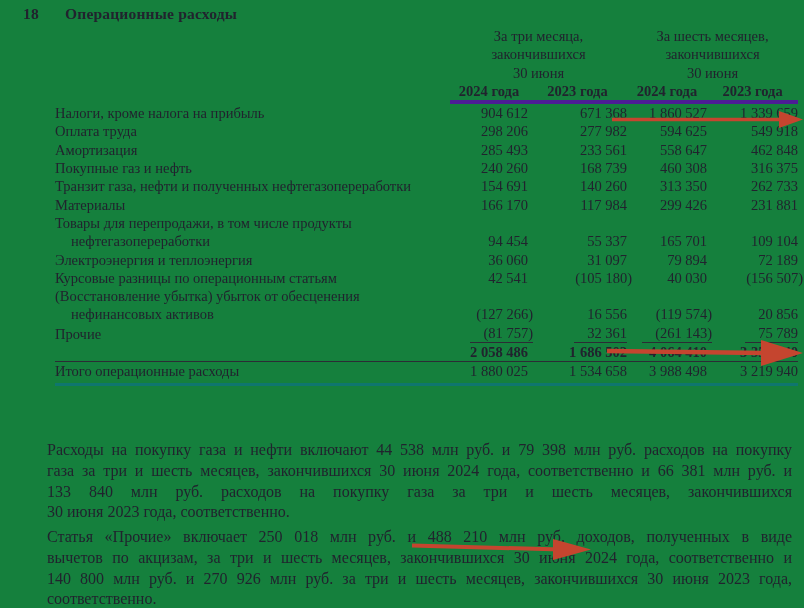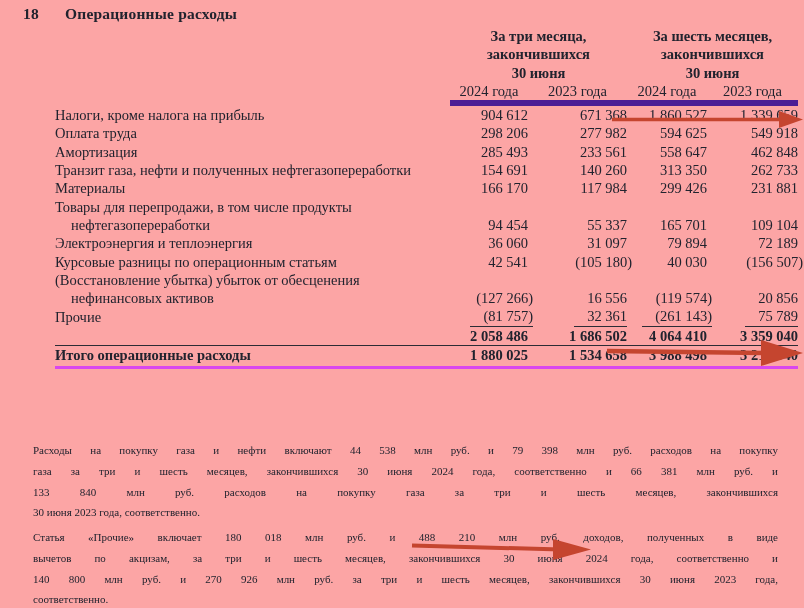--- a/index.html
+++ b/index.html
@@ -1,40 +1,40 @@
 <!DOCTYPE html>
 <html><head>
 <meta charset="utf-8">
 <style>
   html,body{margin:0;padding:0;background:#e8e8e8}
   #page{
-    position:relative;width:804px;height:608px;background:#fca5a5;
+    position:relative;width:804px;height:608px;background:#15803d;
     font-family:"Liberation Serif","DejaVu Serif",serif;color:#21232e;
     overflow:hidden;
   }
   
   .heading{position:absolute;left:23px;top:5px;font-weight:bold;font-size:15.5px;letter-spacing:.2px}
   .heading .num{display:inline-block;width:42px}
   
   table.fin{position:absolute;left:55px;top:27px;border-collapse:collapse;table-layout:fixed;width:743px}
   table.fin td{padding:0;vertical-align:bottom;font-size:14.5px;line-height:18.3px}
-  .ghead{text-align:center;font-weight:bold;line-height:17.4px;padding-right:40px;white-space:nowrap}
-  .yh{text-align:center;font-weight:normal;padding-right:15px;border-bottom:6px solid #4c1d95;
+  .ghead{text-align:center;font-weight:normal;line-height:17.4px;padding-right:40px;white-space:nowrap}
+  .yh{text-align:center;font-weight:bold;padding-right:15px;border-bottom:4px solid #4c1d95;
       padding-bottom:1px;padding-top:3px;white-space:nowrap}
   .lblh{border-bottom:none}
   td.lbl{padding-left:10px}
   td.lbl div{white-space:nowrap}
   td.lbl div.cont{margin-left:16px}
   td.val{text-align:right;white-space:nowrap}
   td.val span{display:inline-block}
   td.val span.u{padding-left:13px;border-bottom:1.5px solid #2b2c35}
   tr.bold-row td{font-weight:bold}
-  tr.total-row td{font-weight:bold;border-top:1.5px solid #2b2c35;border-bottom:3px solid #d946ef;padding-bottom:2px}
+  tr.total-row td{font-weight:normal;border-top:1.5px solid #2b2c35;border-bottom:3px solid #0f766e;padding-bottom:2px}
   
-  .para{position:absolute;left:33px;width:745px;font-size:11px;line-height:20.8px;color:#21232e}
+  .para{position:absolute;left:47px;width:745px;font-size:16px;line-height:20.8px;color:#21232e}
   #para-0{top:440px}
   #para-1{top:527px}
   .para .jline{text-align:justify;text-align-last:justify}
   .para .lline{text-align:left}
   .annot{position:absolute;pointer-events:none}
 </style>
 </head>
 <body>
 
 <div id="page">
@@ -96,20 +96,29 @@
           <td class="lbl">
             <div>Амортизация</div>
           </td>
           <td class="val"><span>285 493</span></td>
           <td class="val"><span>233 561</span></td>
           <td class="val"><span>558 647</span></td>
           <td class="val"><span>462 848</span></td>
         </tr>
         <tr>
           <td class="lbl">
+            <div>Покупные газ и нефть</div>
+          </td>
+          <td class="val"><span>240 260</span></td>
+          <td class="val"><span>168 739</span></td>
+          <td class="val"><span>460 308</span></td>
+          <td class="val"><span>316 375</span></td>
+        </tr>
+        <tr>
+          <td class="lbl">
             <div>Транзит газа, нефти и полученных нефтегазопереработки</div>
           </td>
           <td class="val"><span>154 691</span></td>
           <td class="val"><span>140 260</span></td>
           <td class="val"><span>313 350</span></td>
           <td class="val"><span>262 733</span></td>
         </tr>
         <tr>
           <td class="lbl">
             <div>Материалы</div>
@@ -187,21 +196,21 @@
       </tbody>
   </table>
 
   <div class="para" id="para-0">
       <div class="jline">Расходы на покупку газа и нефти включают 44 538 млн руб. и 79 398 млн руб. расходов на покупку</div>
       <div class="jline">газа за три и шесть месяцев, закончившихся 30 июня 2024 года, соответственно и 66 381 млн руб. и</div>
       <div class="jline">133 840 млн руб. расходов на покупку газа за три и шесть месяцев, закончившихся</div>
       <div class="lline">30 июня 2023 года, соответственно.</div>
     </div>
   <div class="para" id="para-1">
-      <div class="jline">Статья «Прочие» включает 180 018 млн руб. и 488 210 млн руб. доходов, полученных в виде</div>
+      <div class="jline">Статья «Прочие» включает 250 018 млн руб. и 488 210 млн руб. доходов, полученных в виде</div>
       <div class="jline">вычетов по акцизам, за три и шесть месяцев, закончившихся 30 июня 2024 года, соответственно и</div>
       <div class="jline">140 800 млн руб. и 270 926 млн руб. за три и шесть месяцев, закончившихся 30 июня 2023 года,</div>
       <div class="lline">соответственно.</div>
     </div>
 
 <svg width="191" height="27" class="annot" style="left: 612px; top: 105.984px; overflow: visible;">
       <line x1="0" y1="13.5" x2="175" y2="13.5" stroke="#c5452f" stroke-width="3.6"></line>
       <polygon points="167,5 167,22 191,13.5" fill="#c5452f"></polygon>
     </svg>
     <svg width="196" height="36" class="annot" style="left: 607px; top: 334.344px; overflow: visible;">

